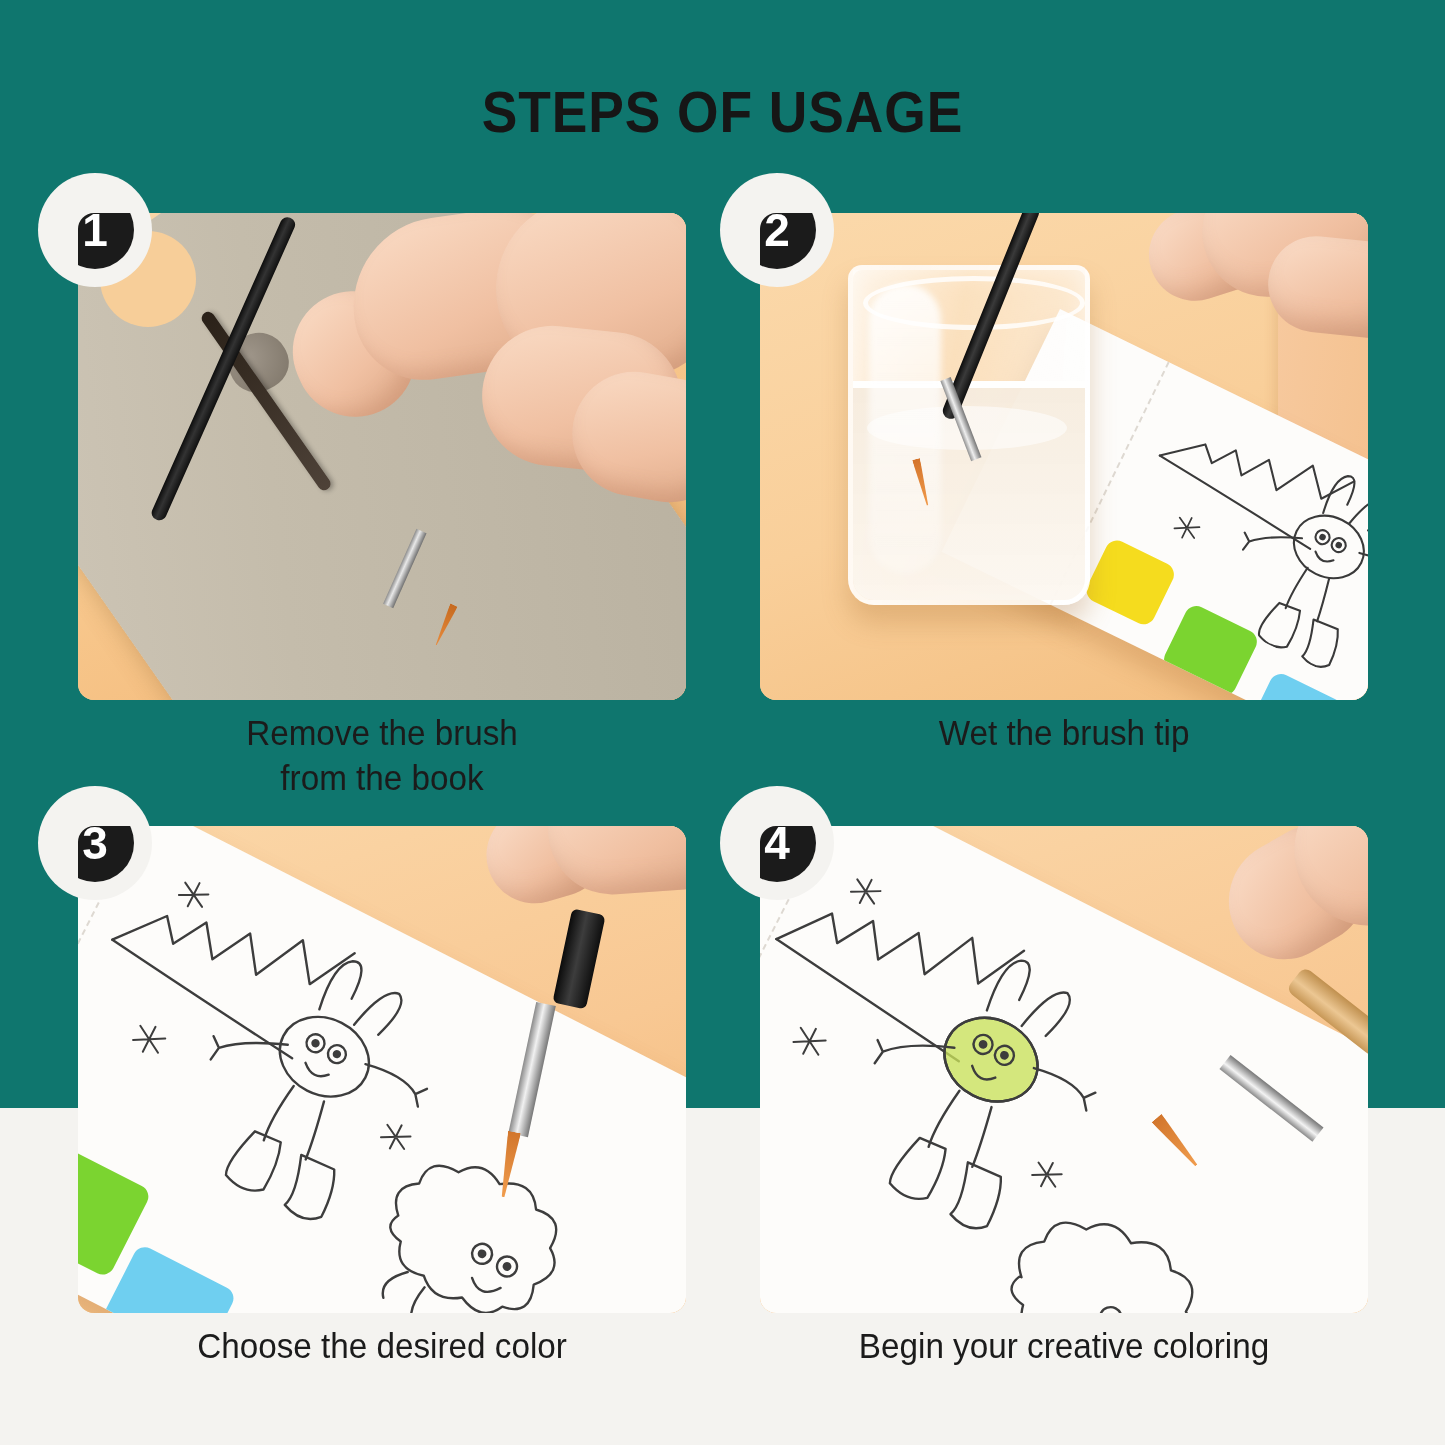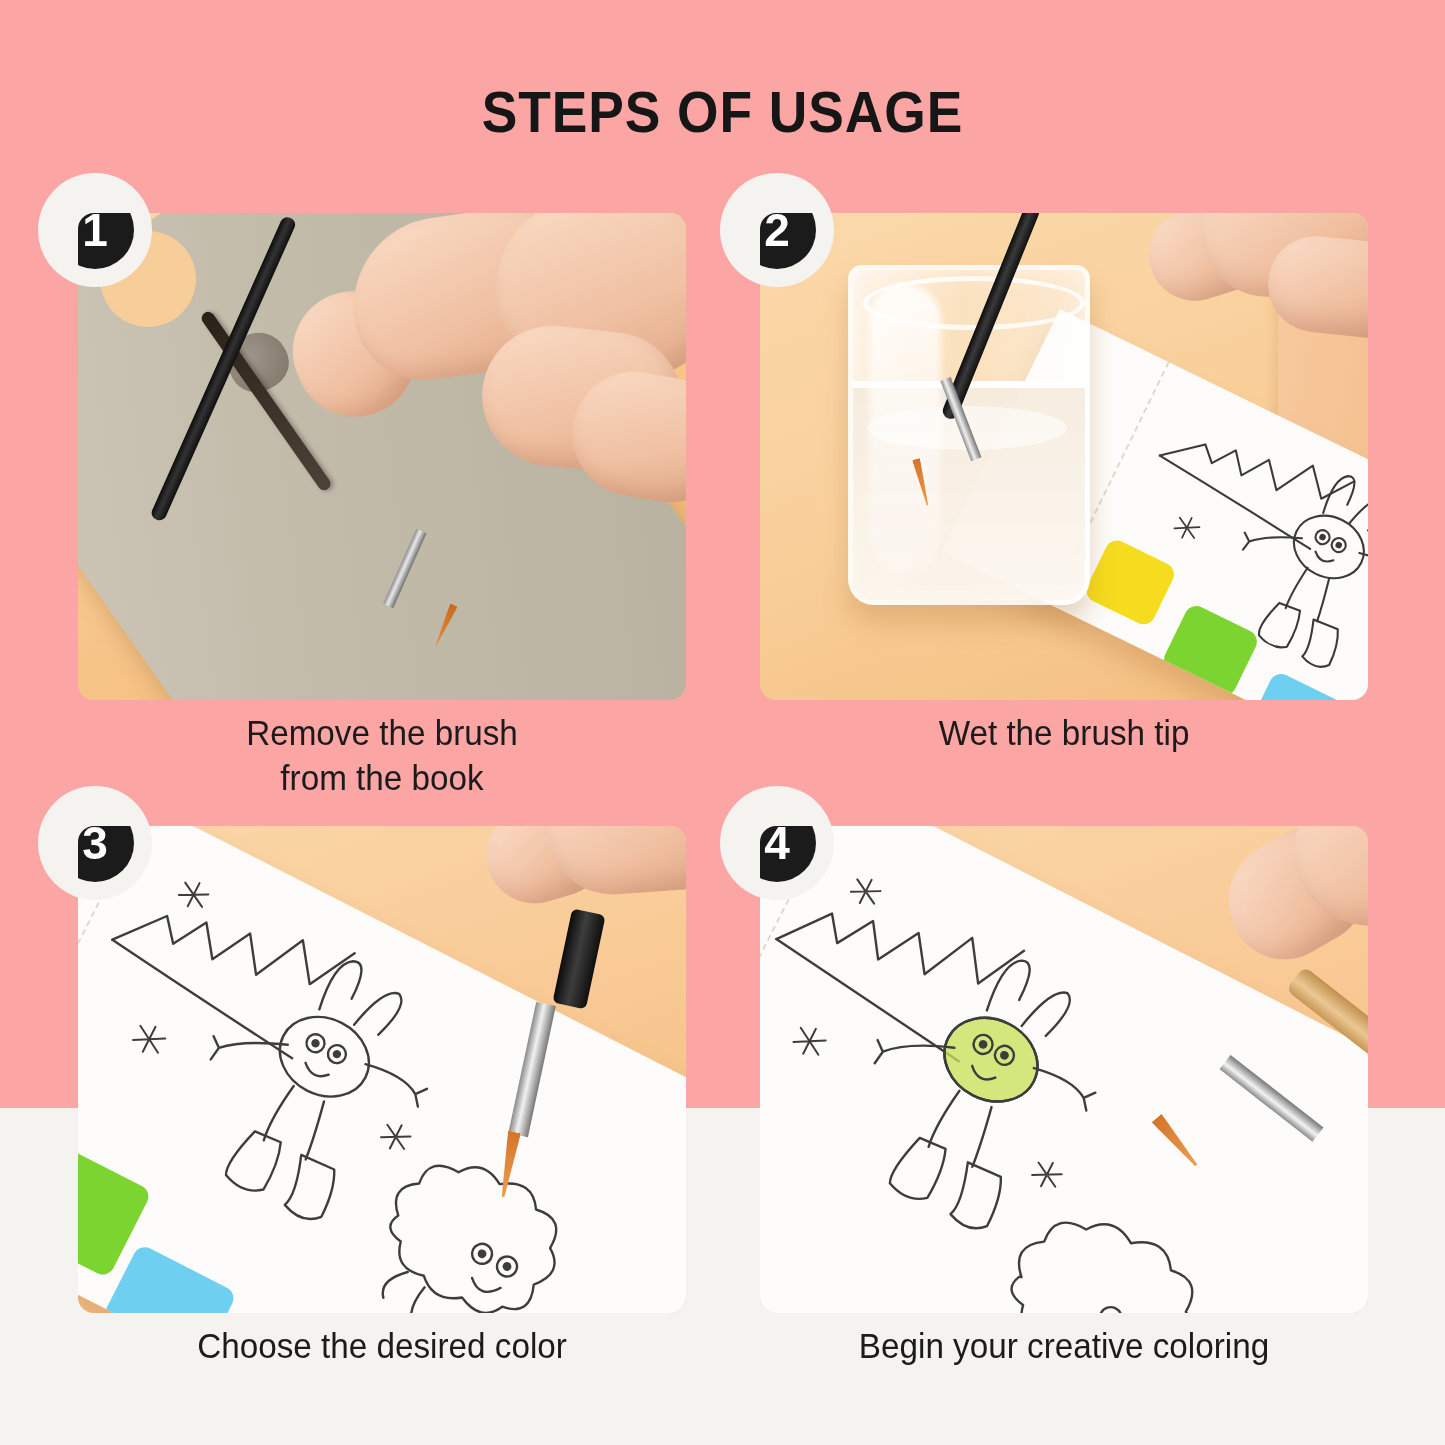--- a/index.html
+++ b/index.html
@@ -10,21 +10,21 @@
     width: 1445px;
     height: 1445px;
     background: #f4f3f0;
     font-family: "Liberation Sans", sans-serif;
     overflow: hidden;
   }
   .page {
     position: relative;
     width: 1445px;
     height: 1108px;
-    background: #fca5a5;
+    background: #0f766e;
   }
 
   
   .title {
     position: absolute;
     top: 78px;
     left: 0;
     width: 1445px;
     text-align: center;
     font-size: 58px;

